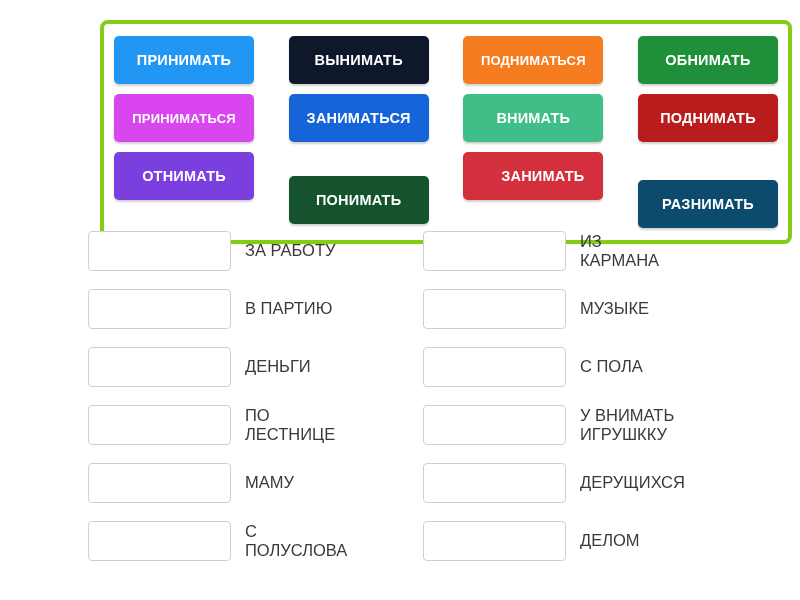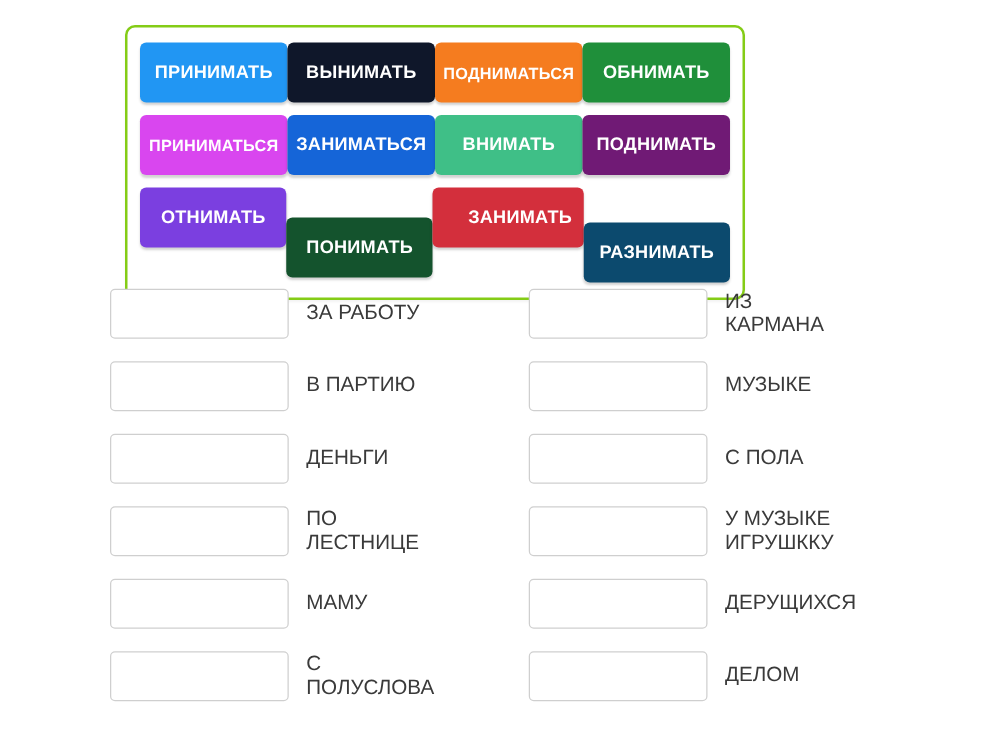--- a/index.html
+++ b/index.html
@@ -19,24 +19,24 @@
     position: relative;
     width: 800px;
     height: 600px;
   }
 
   
   .word-bank {
     position: absolute;
     left: 100px;
     top: 20px;
-    width: 496px;
+    width: 692px;
     box-sizing: border-box;
     background: #ffffff;
-    border: 2px solid #84cc16;
+    border: 4px solid #84cc16;
     border-radius: 8px;
     padding: 12px 10px;
     box-shadow: 0 1px 2px rgba(0,0,0,0.05);
   }
   .tile-row {
     display: flex;
     justify-content: space-between;
     margin-bottom: 10px;
   }
   .tile-row:last-child {
@@ -110,21 +110,21 @@
       <div class="tile" style="background: rgb(33, 150, 243);">ПРИНИМАТЬ</div>
       <div class="tile" style="background: #0f172a;">ВЫНИМАТЬ</div>
       <div class="tile small" style="background: rgb(245, 124, 31);">ПОДНИМАТЬСЯ</div>
       <div class="tile" style="background: rgb(31, 143, 58);">ОБНИМАТЬ</div>
     </div>
 
     <div class="tile-row">
       <div class="tile small" style="background: #d946ef;">ПРИНИМАТЬСЯ</div>
       <div class="tile" style="background: rgb(21, 101, 216);">ЗАНИМАТЬСЯ</div>
       <div class="tile" style="background: rgb(63, 191, 135);">ВНИМАТЬ</div>
-      <div class="tile" style="background: #701a75;">ПОДНИМАТЬ</div>
+      <div class="tile" style="background: #b91c1c;">ПОДНИМАТЬ</div>
     </div>
 
     <div class="tile-row">
       <div class="tile" style="background: rgb(123, 63, 224);">ОТНИМАТЬ</div>
       <div class="tile" style="background: #14532d; margin-top: 24px;">ПОНИМАТЬ</div>
       <div class="tile" style="background: rgb(211, 47, 60); padding-left: 23px;">ЗАНИМАТЬ</div>
       <div class="tile" style="background: #0c4a6e; margin-top: 28px;">РАЗНИМАТЬ</div>
     </div>
 
   </div>
@@ -169,21 +169,21 @@
       <div class="answer-row">
         <div class="drop-slot"></div>
         <div class="answer-text">МУЗЫКЕ</div>
       </div>
       <div class="answer-row">
         <div class="drop-slot"></div>
         <div class="answer-text">С ПОЛА</div>
       </div>
       <div class="answer-row">
         <div class="drop-slot"></div>
-        <div class="answer-text">У МУЗЫКЕ
+        <div class="answer-text">У ВНИМАТЬ
 ИГРУШККУ</div>
       </div>
       <div class="answer-row">
         <div class="drop-slot"></div>
         <div class="answer-text">ДЕРУЩИХСЯ</div>
       </div>
       <div class="answer-row">
         <div class="drop-slot"></div>
         <div class="answer-text">ДЕЛОМ</div>
       </div>

